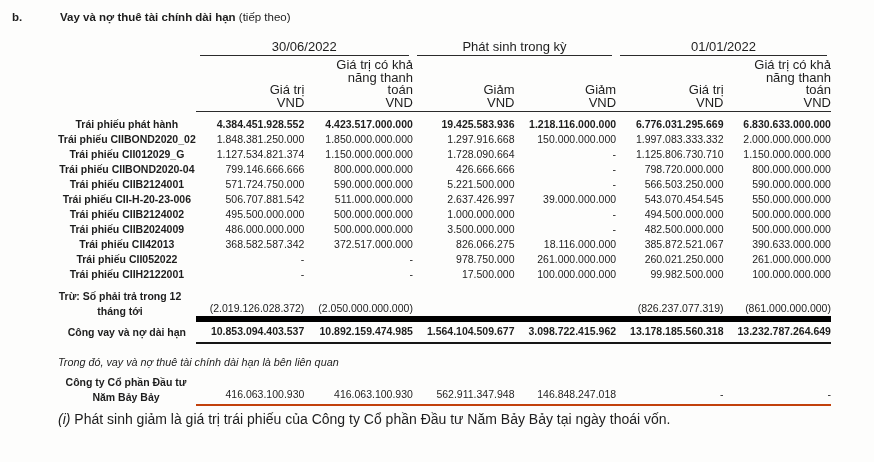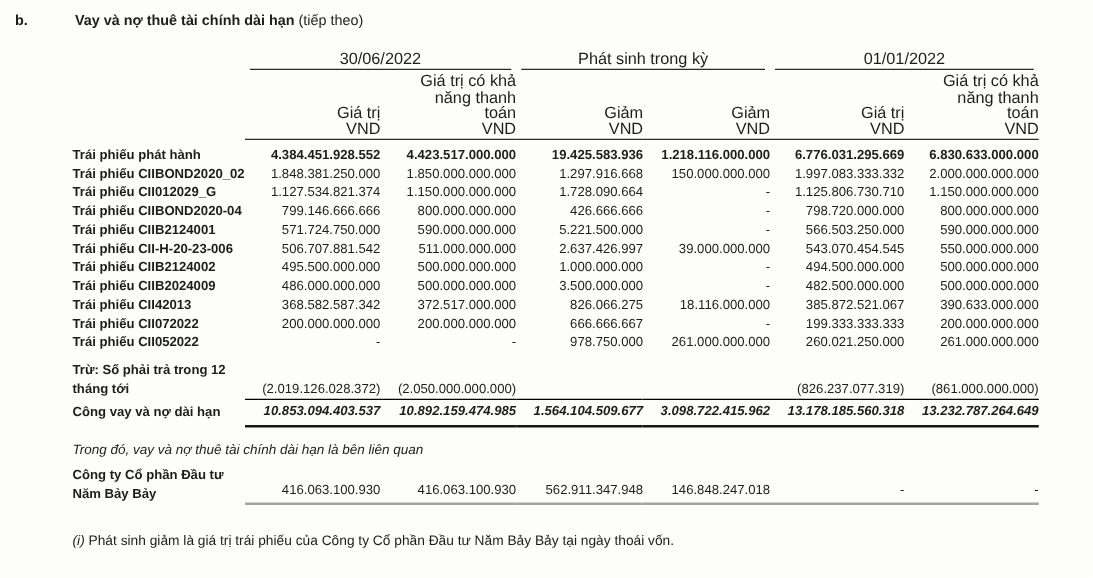--- a/index.html
+++ b/index.html
@@ -20,34 +20,34 @@
   th, td { padding: 0; font-weight: 400; }
   th { font-size: 13px; }
   .group { text-align: center; vertical-align: bottom; padding-top: 4px; }
   .group-line { border-bottom: 1px solid #2b2b2b; padding: 0 4px 1px 4px; margin: 0 4px; white-space: nowrap; }
   .sub { text-align: right; vertical-align: bottom; border-bottom: 1px solid #2b2b2b;
          padding: 3px 0 2px 14px; line-height: 12.5px; margin-top: 32px; }
   .sub-label { max-width: 82px; margin-left: auto; }
   .unit { }
   td.num { text-align: right; white-space: nowrap; padding-left: 14px; line-height: 15px; vertical-align: bottom; }
   td.lab { vertical-align: bottom; line-height: 15px; font-weight: bold; }
-  .label-inner { max-width: 152px; }
+  .label-inner { max-width: 152px; text-align: center; }
   .ital { font-style: italic; }
 
   tbody.main tr:first-child td { padding-top: 5px; }
   tr.lead td { font-weight: 700; }
   tr.deduction td { padding-top: 7px; margin-left: 36px; }
   tr.deduction td.lab .label-inner { max-width: 124px; }
   tr.grand td { font-weight: 700; padding-top: 2px; padding-bottom: 3px; }
-  tr.grand td.num { border-top: 1px solid #000000; border-bottom: 2.5px solid #161616; font-style: italic; }
+  tr.grand td.num { border-top: 6px solid #000000; border-bottom: 2.5px solid #161616; }
 
   tr.heading td { font-weight: 400; font-style: italic; padding: 12px 0 7px 0; font-size: 10.8px; white-space: nowrap; }
-  tr.related td.num { border-bottom: 2px solid #a3a3a3; padding-bottom: 2px; }
+  tr.related td.num { border-bottom: 2px solid #c2410c; padding-bottom: 2px; }
   tr.related td.lab .label-inner { max-width: 136px; }
-  tr.footnote td { padding-top: 23px; font-size: 11px; white-space: nowrap; }
+  tr.footnote td { padding-top: 5px; font-size: 14px; white-space: nowrap; }
 </style>
 </head>
 <body>
 
 <div class="page">
 
   <div class="sect">
     <span class="idx">b.</span>
     <span class="ttl"><span>Vay và nợ thuê tài chính dài hạn</span><span class="sfx"> (tiếp theo)</span></span>
   </div>
@@ -189,39 +189,39 @@
           </td>
           <td class="num">368.582.587.342</td>
           <td class="num">372.517.000.000</td>
           <td class="num">826.066.275</td>
           <td class="num">18.116.000.000</td>
           <td class="num">385.872.521.067</td>
           <td class="num">390.633.000.000</td>
         </tr>
         <tr class="item">
           <td class="lab">
-            <div class="label-inner">Trái phiếu CII072022</div>
-          </td>
-          <td class="num">200.000.000.000</td>
-          <td class="num">200.000.000.000</td>
-          <td class="num">666.666.667</td>
-          <td class="num">-</td>
-          <td class="num">199.333.333.333</td>
-          <td class="num">200.000.000.000</td>
-        </tr>
-        <tr class="item">
-          <td class="lab">
             <div class="label-inner">Trái phiếu CII052022</div>
           </td>
           <td class="num">-</td>
           <td class="num">-</td>
           <td class="num">978.750.000</td>
           <td class="num">261.000.000.000</td>
           <td class="num">260.021.250.000</td>
           <td class="num">261.000.000.000</td>
+        </tr>
+        <tr class="item">
+          <td class="lab">
+            <div class="label-inner">Trái phiếu CIIH2122001</div>
+          </td>
+          <td class="num">-</td>
+          <td class="num">-</td>
+          <td class="num">17.500.000</td>
+          <td class="num">100.000.000.000</td>
+          <td class="num">99.982.500.000</td>
+          <td class="num">100.000.000.000</td>
         </tr>
         <tr class="deduction">
           <td class="lab">
             <div class="label-inner">Trừ: Số phải trả trong 12 tháng tới</div>
           </td>
           <td class="num">(2.019.126.028.372)</td>
           <td class="num">(2.050.000.000.000)</td>
           <td class="num"></td>
           <td class="num"></td>
           <td class="num">(826.237.077.319)</td>

